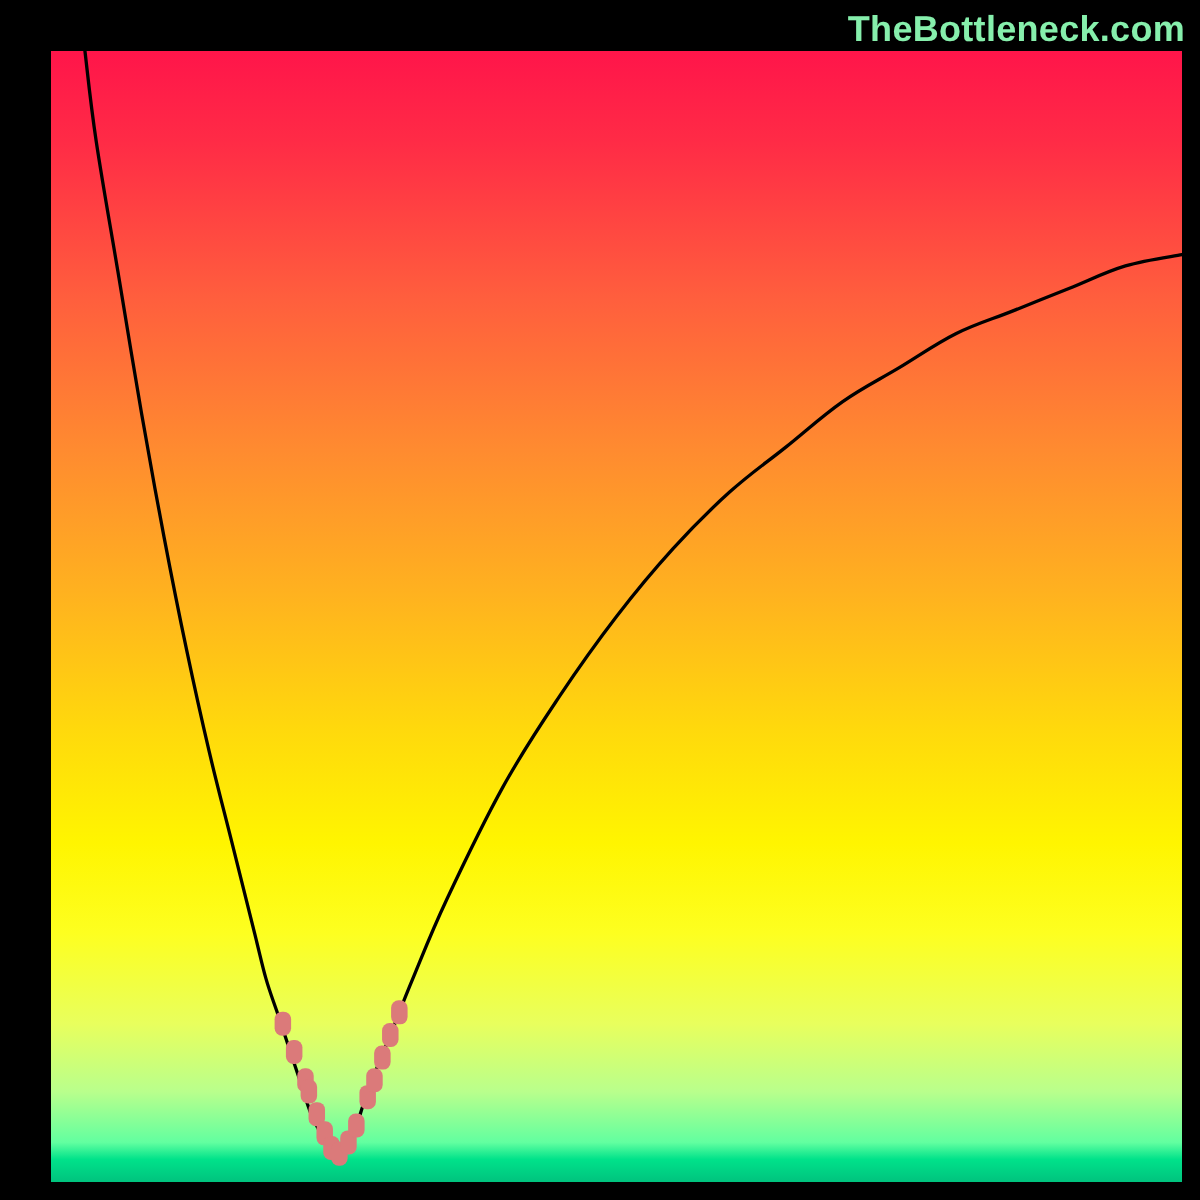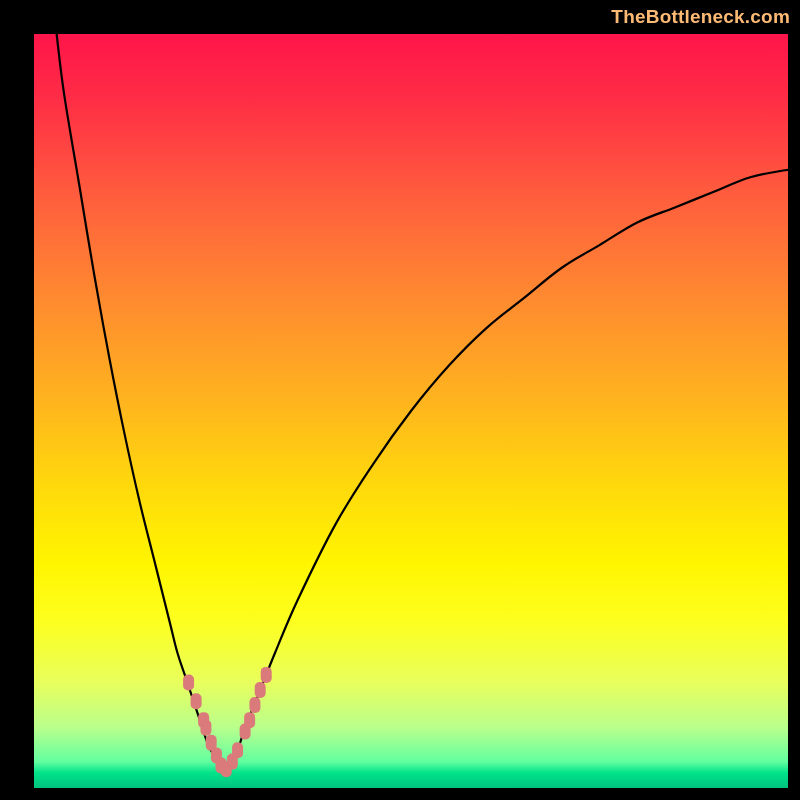--- a/index.html
+++ b/index.html
@@ -48,22 +48,22 @@
     left: 0;
     top: 0;
     width: 754px;
     height: 754px;
     overflow: visible;
   }
   .watermark {
     position: absolute;
     top: 6px;
     right: 10px;
-    color: #fdba74;
-    font-size: 19px;
+    color: #86efac;
+    font-size: 24px;
     font-weight: 600;
     letter-spacing: 0.2px;
     user-select: none;
   }
   .curve {
     fill: none;
     stroke: #000;
     stroke-width: 2.2;
     stroke-linecap: round;
     stroke-linejoin: round;

